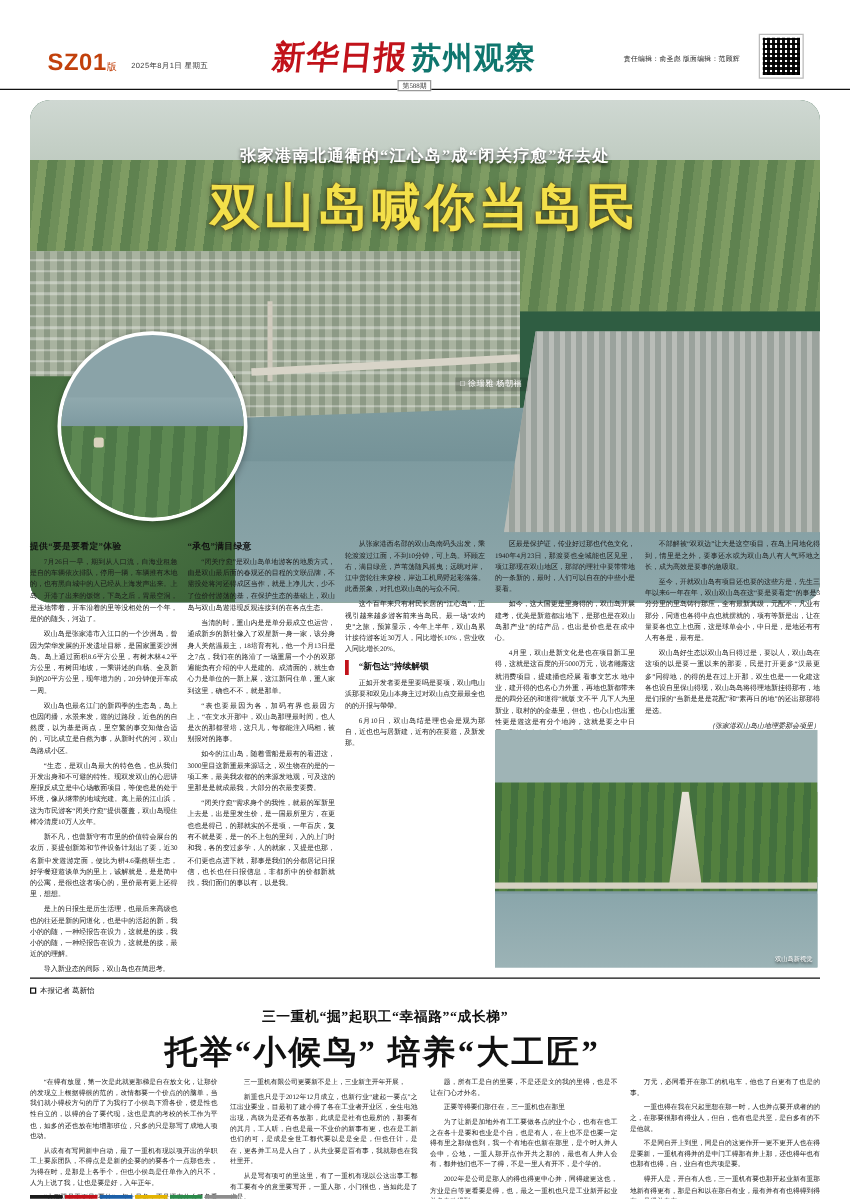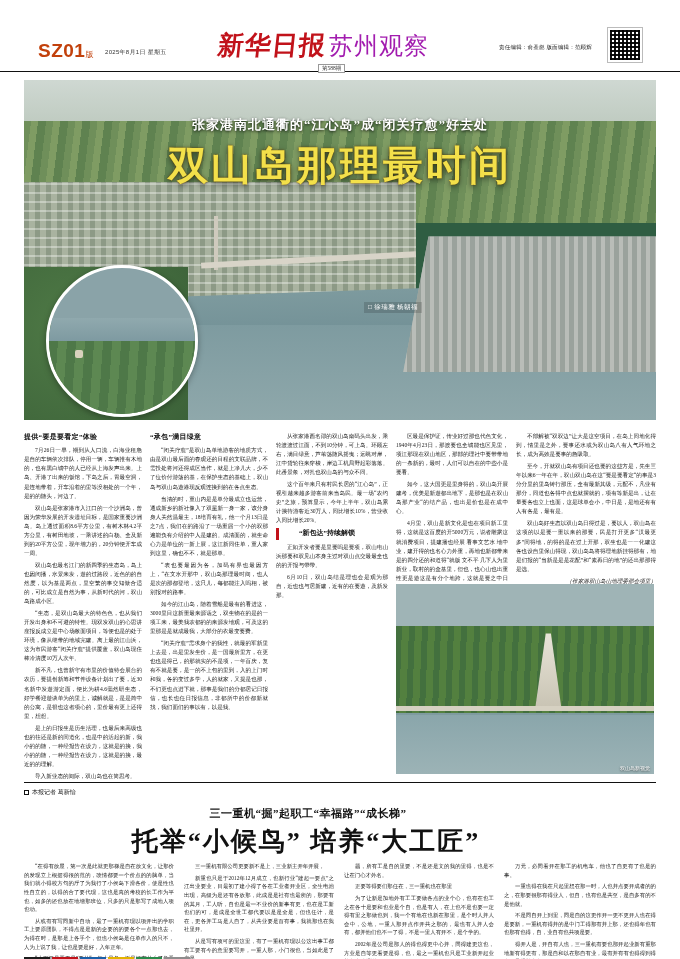--- a/index.html
+++ b/index.html
@@ -44,21 +44,21 @@
   }
   .np-red {
     display: inline-block;
     font-size: 26px; font-weight: bold; color: #c1121a;
     font-family: "Liberation Serif", serif;
     letter-spacing: 1px;
     transform: skewX(-6deg);
   }
   .np-black {
     display: inline-block;
-    font-size: 24px; font-weight: normal; color: #a21caf;
+    font-size: 24px; font-weight: bold; color: #0f766e;
     letter-spacing: 1px;
     margin-left: 3px;
   }
   .issue-no {
     position: absolute; left: 318px; top: 64px;
     font-size: 5.5px; color: #333;
     border: 1px solid #999;
     padding: 0 3px;
     background: #fff;
   }
@@ -76,23 +76,24 @@
       repeating-linear-gradient(0deg,#111 0 2px,#fff 2px 4px);
     background-blend-mode: multiply;
     border: 2px solid #fff;
     outline: 1px solid #bbb;
   }
 
   
   .hero {
     position: absolute;
     left: 24px; top: 80px;
-    width: 632px; height: 340px;
+    width: 632px; height: 402px;
     overflow: hidden;
     background: #2f5d42;
+    border-radius: 16px;
   }
   .hero-sky {
     position: absolute; left:0; top:0; width:100%; height:18%;
     background: linear-gradient(#cfd8d2,#b9c6ba);
   }
   .hero-fields {
     position: absolute; left:0; top:12%; width:100%; height:30%;
     background:
       repeating-linear-gradient(97deg, #6f8f5a 0 7px, #7f9c63 7px 14px, #5f8250 14px 22px),
       #6d8c58;
@@ -214,21 +215,21 @@
   }
   .photo2 .cap {
     position:absolute; right:4px; bottom:3px; font-size:5px; color:#fff;
     text-shadow:0 1px 2px rgba(0,0,0,.7);
   }
 
   .box-head {
     display: inline-block;
     font-size: 7px; font-weight: bold; color: #111;
     border-left: 3px solid #c1121a;
-    padding-left: 20px;
+    padding-left: 8px;
     margin-bottom: 3px;
   }
 
   
   .divider {
     position: absolute; left: 24px; top: 782px; width: 632px; height: 0;
     border-top: 1px solid #111;
   }
   .byline {
     position: absolute; left: 24px; top: 788px;
@@ -290,21 +291,21 @@
     <div class="hero-fields"></div>
     <div class="hero-town"></div>
     <div class="hero-river"></div>
     <div class="hero-water"></div>
     <div class="hero-ind"></div>
     <div class="hero-bridge2"></div>
     <div class="hero-bridge"></div>
     <div class="hero-green-left"></div>
 
     <div class="hero-title-line">张家港南北通衢的“江心岛”成“闭关疗愈”好去处</div>
-    <div class="hero-title-main">双山岛那理最时间</div>
+    <div class="hero-title-main">双山岛喊你当岛民</div>
     <div class="hero-caption">□ 徐瑞雅  杨朝福</div>
 
     <div class="hero-inset">
       <div class="w"></div>
       <div class="g"></div>
       <div class="t"></div>
     </div>
   </div>
 
   <div class="top-article">

